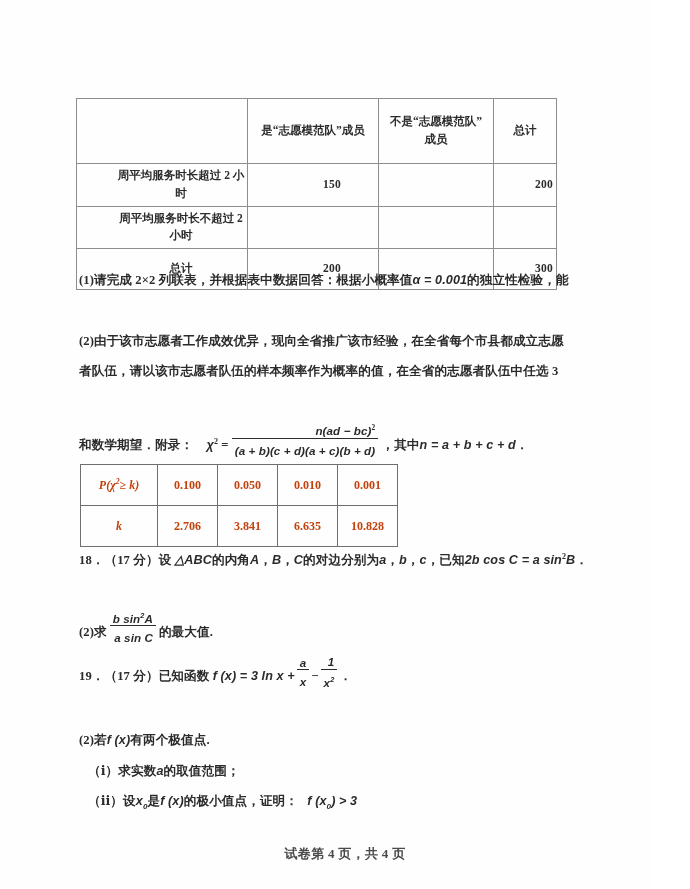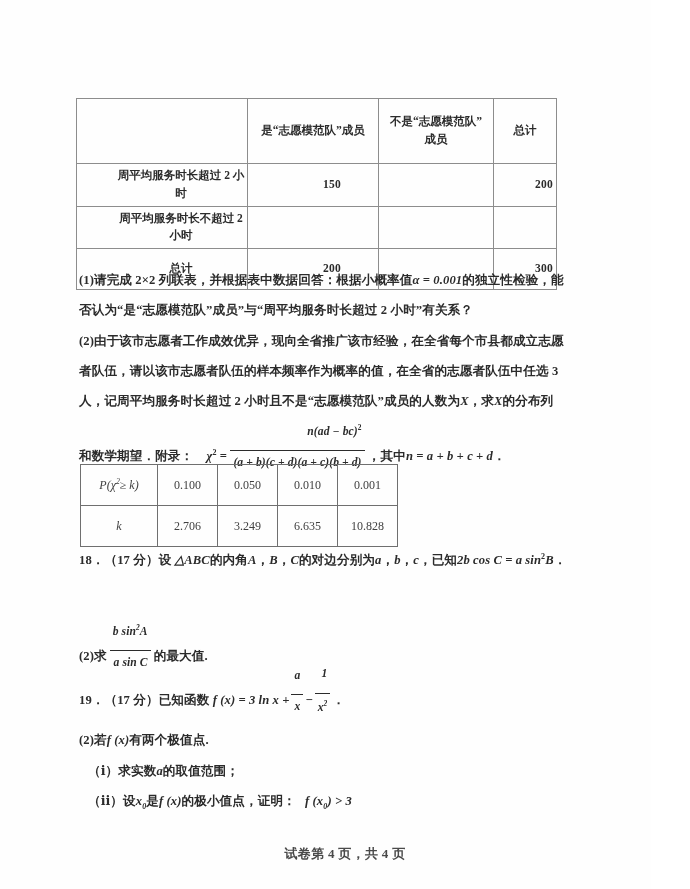--- a/index.html
+++ b/index.html
@@ -54,21 +54,21 @@
   
   .para {
     position: absolute;
     font-size: 12.6px;
     font-weight: bold;
     color: #2b2b2b;
     line-height: 1.5;
     white-space: nowrap;
     letter-spacing: .1px;
   }
-  .para .lat { font-style: italic; font-family: Liberation Serif, serif; margin-top: 12px; }
+  .para .lat { font-style: italic; font-family: Liberation Sans, sans-serif; }
 
   
   .frac {
     display: inline-block;
     vertical-align: -0.55em;
     text-align: right;
     line-height: 1.08;
     font-size: .92em;
   }
   .frac .top { display: block; padding: 0 3px; }
@@ -83,22 +83,22 @@
     top: 464px;
     border-collapse: collapse;
     table-layout: fixed;
   }
   .chi-table td {
     border: 1px solid #6f6f6f;
     text-align: center;
     vertical-align: middle;
     height: 38px;
     font-size: 12px;
-    font-weight: normal;
-    color: #404040;
+    font-weight: bold;
+    color: #c2410c;
   }
   .chi-lbl { width: 74px; font-style: italic; font-weight: normal; font-size: 12.5px; }
   .chi-val { width: 57px; }
 
   
   .footer {
     position: absolute;
     left: 0;
     top: 845px;
     width: 690px;
@@ -142,27 +142,23 @@
       <td class="num">200</td>
       <td class="num"></td>
       <td class="num">300</td>
     </tr>
   </tbody>
     </table>
 
   <div class="para" style="left:79px; top:271px;">
     <span>(1)请完成 2×2 列联表，并根据表中数据回答：根据小概率值</span><span class="lat">α = 0.001</span><span>的独立性检验，能</span>
   </div>
-  <div class="para" style="left:79px; top:301px;">否认为“是“志愿模范队”成员”与“周平均服务时长超过 2 小时”有关系？</div>
 
   <div class="para" style="left:79px; top:332px;">(2)由于该市志愿者工作成效优异，现向全省推广该市经验，在全省每个市县都成立志愿</div>
   <div class="para" style="left:79px; top:362px;">者队伍，请以该市志愿者队伍的样本频率作为概率的值，在全省的志愿者队伍中任选 3</div>
-  <div class="para" style="left:79px; top:392px;">
-    <span>人，记周平均服务时长超过 2 小时且不是“志愿模范队”成员的人数为</span><span class="lat">X</span><span>，求</span><span class="lat">X</span><span>的分布列</span>
-  </div>
 
   <div class="para" style="left:79px; top:424px;">
     <span>和数学期望．附录：</span>
     <span style="margin-left:10px;">
       <span class="lat">χ</span><sup class="s">2</sup>
       <span>=</span>
       <span class="frac">
         <span class="top"><span class="lat">n(ad − bc)</span><sup class="s">2</sup></span>
         <span class="bot lat">(a + b)(c + d)(a + c)(b + d)</span>
       </span>
@@ -177,21 +173,21 @@
         <span class="lat">P</span><span>(</span><span class="lat">χ</span><sup class="s">2</sup><span class="lat">≥ k</span><span>)</span>
       </td>
       <td class="chi-val">0.100</td>
       <td class="chi-val">0.050</td>
       <td class="chi-val">0.010</td>
       <td class="chi-val">0.001</td>
     </tr>
     <tr>
       <td class="chi-lbl">k</td>
       <td class="chi-val">2.706</td>
-      <td class="chi-val">3.249</td>
+      <td class="chi-val">3.841</td>
       <td class="chi-val">6.635</td>
       <td class="chi-val">10.828</td>
     </tr>
   </tbody>
     </table>
 
   <div class="para" style="left:79px; top:551px;">
     <span>18</span><span>．</span><span>（17 分）</span><span>设</span>
     <span class="lat">△ABC</span><span>的内角</span><span class="lat">A</span><span>，</span><span class="lat">B</span><span>，</span><span class="lat">C</span><span>的对边分别为</span><span class="lat">a</span><span>，</span><span class="lat">b</span><span>，</span><span class="lat">c</span><span>，已知</span><span class="lat">2b cos C = a sin</span><sup class="s">2</sup><span class="lat">B</span><span>．</span>
   </div>

